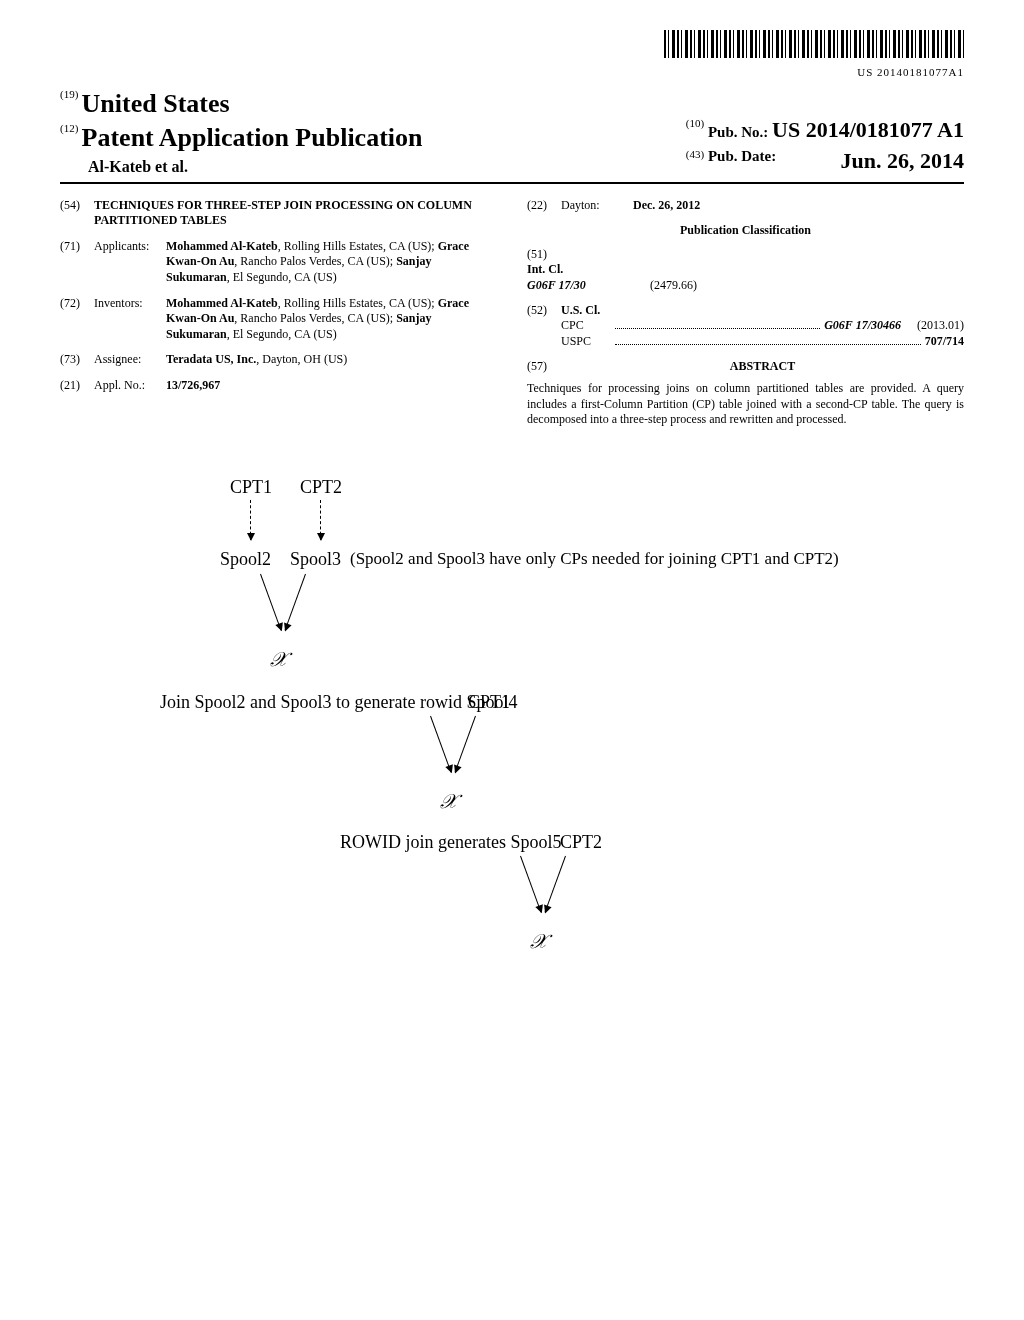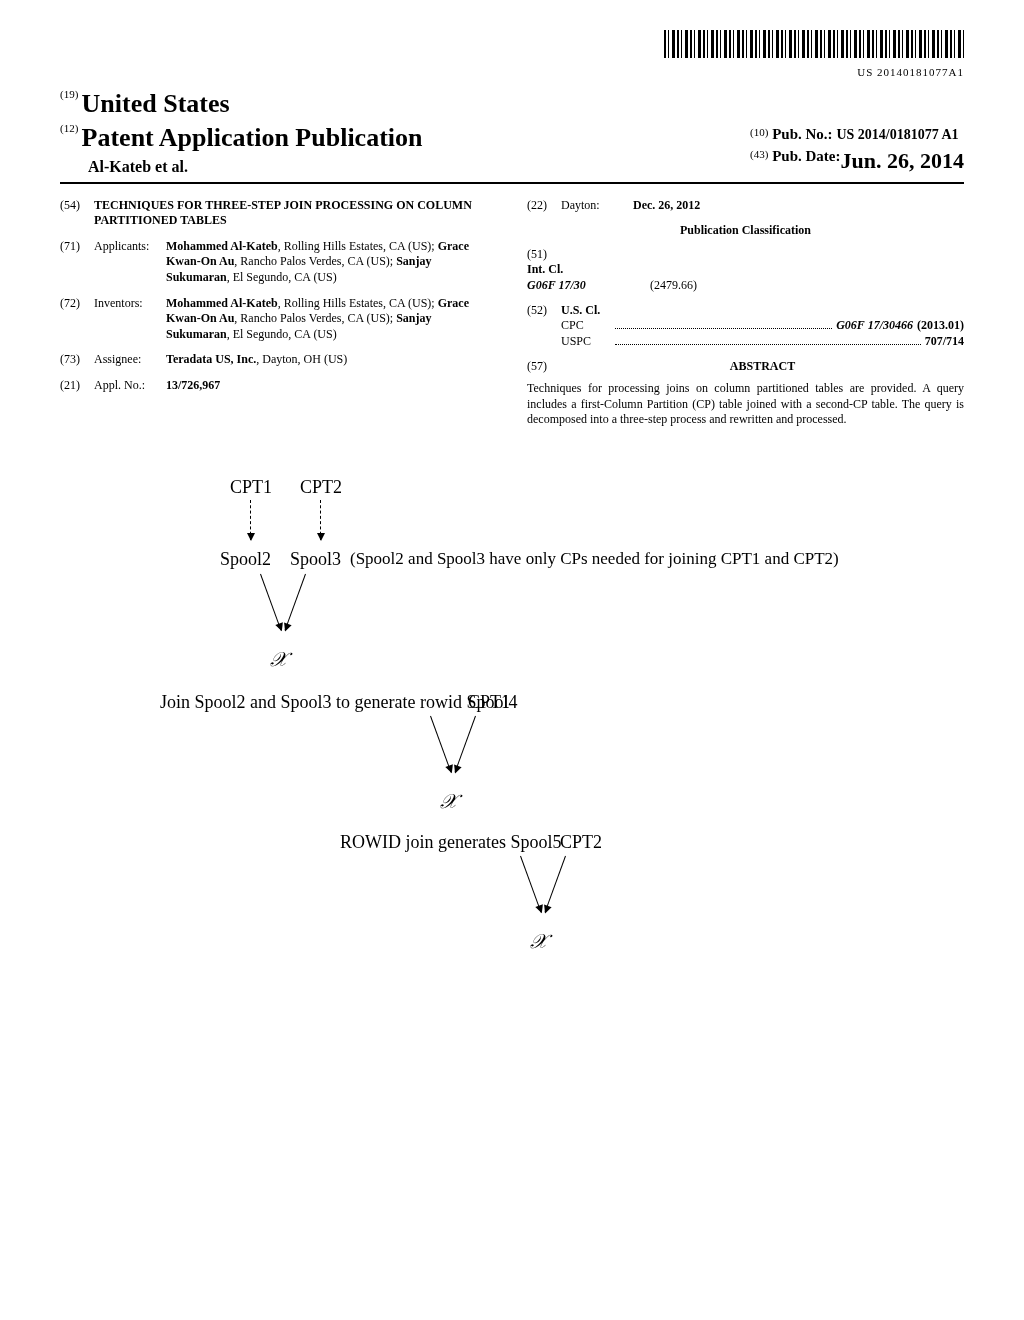--- a/index.html
+++ b/index.html
@@ -47,21 +47,21 @@
   .header-left .author-line {
     font-size: 16px;
     font-weight: bold;
     margin-top: 2px;
   }
   .header-right {
     text-align: left;
     font-size: 15px;
   }
   .header-right .pubno-label { font-weight: bold; }
-  .header-right .pubno-value { font-size: 14px; font-weight: bold; }
+  .header-right .pubno-value { font-size: 22px; font-weight: bold; }
   .header-right .pubdate-label { font-weight: bold; }
   .header-right .pubdate-value { font-size: 22px; font-weight: bold; float: right; }
   .header-right > div { margin: 2px 0; }
   .small-code { font-size: 11px; vertical-align: top; }
 
   .two-col {
     display: flex;
     gap: 30px;
   }
   .col {
@@ -249,21 +249,21 @@
     </div>
 
     <div class="biblio-entry" style="margin-bottom:2px;">
       <div class="biblio-code">(52)</div>
       <div class="biblio-text">
         <b>U.S. Cl.</b>
         <div class="cls-row">
           <span class="cls-label">CPC</span>
           <span class="cls-dots"></span>
           <span class="cls-value"><span>G06F 17/30466</span></span>
-          <span style="font-weight:bold;margin-left:4px;">(2013.01)</span>
+          <span style="font-weight:normal;margin-left:16px;">(2013.01)</span>
         </div>
         <div class="cls-row">
           <span class="cls-label">USPC</span>
           <span class="cls-dots"></span>
           <span class="cls-value-plain">707/714</span>
         </div>
       </div>
     </div>
 
     <div class="biblio-entry" style="margin-top:10px;margin-bottom:0;justify-content:flex-end;">

